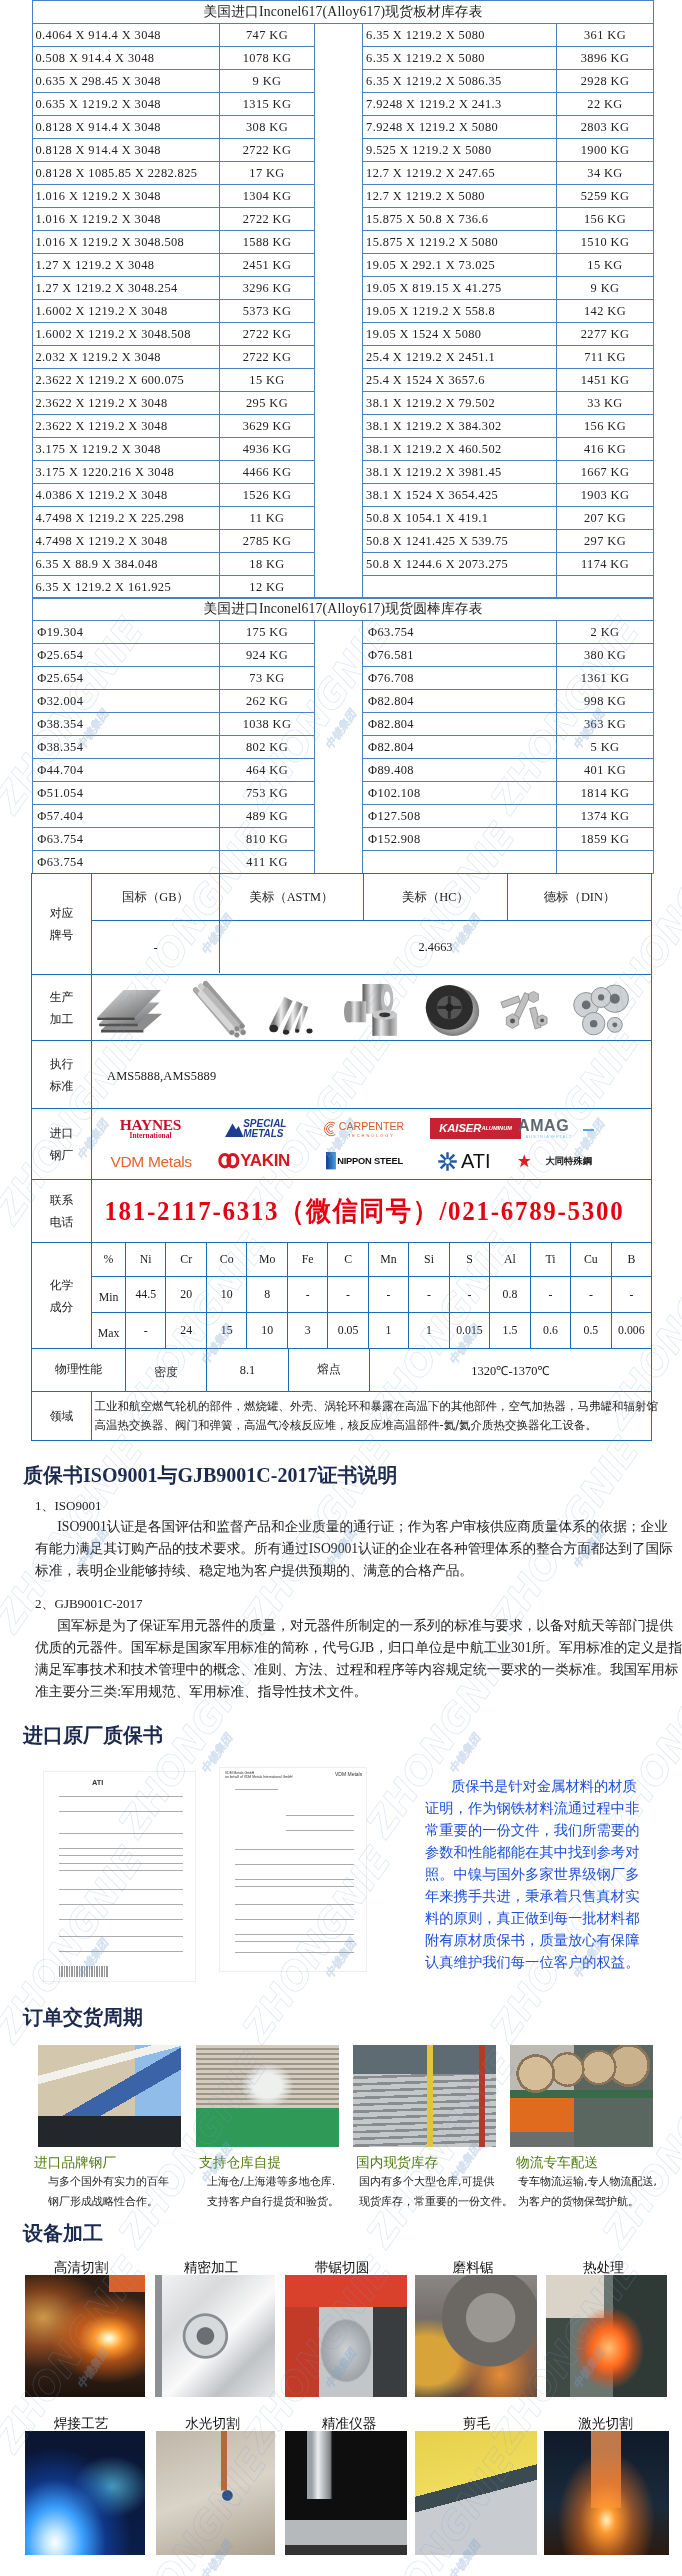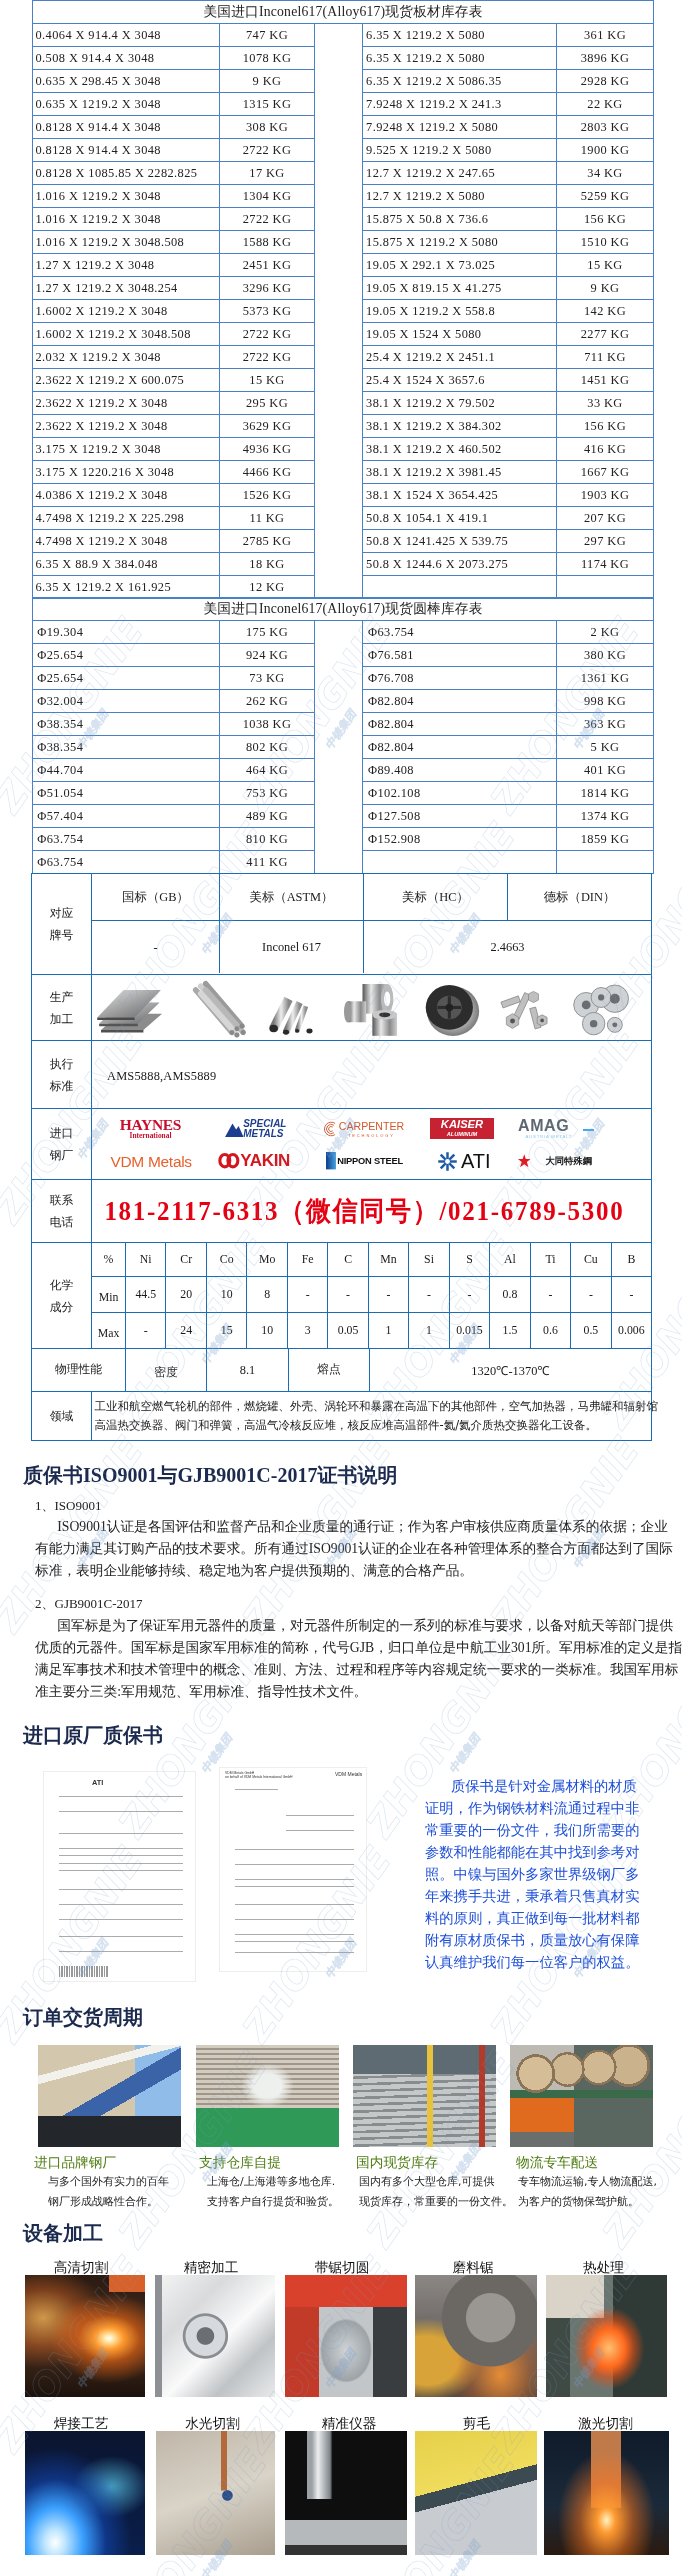--- a/index.html
+++ b/index.html
@@ -333,21 +333,20 @@
     </div>
     <div class="sbody">
       <div class="subrow" style="height:47px">
         <div class="cell" style="width:128px">国标（GB）</div>
         <div class="cell" style="width:144px">美标（ASTM）</div>
         <div class="cell" style="width:144px">美标（HC）</div>
         <div class="cell last" style="flex:1">德标（DIN）</div>
       </div>
       <div class="subrow last" style="height:52px">
         <div class="cell" style="width:128px">-</div>
-        <div class="cell" style="width:144px">Inconel 617</div>
         <div class="cell last" style="flex:1">2.4663</div>
       </div>
     </div>
   </div>
 
   <div class="srow" style="height:66px">
     <div class="slabel">
       <span>生产</span>
       <span>加工</span>
     </div>
@@ -505,21 +504,21 @@
                 <path d="M18 4 A11 11 0 1 0 18 22"></path>
                 <path d="M16 7 A7.5 7.5 0 1 0 16 19"></path>
                 <path d="M14 10 A4 4 0 1 0 14 16"></path>
               </g>
             </svg>
         <span style="display:flex;flex-direction:column;margin-left:1.2px;color:#d2572b;font-family:'Liberation Sans',sans-serif">
           <span style="font-size:10.6px;line-height:11.2px">CARPENTER</span>
           <span style="font-size:4px;letter-spacing:1.9px;text-align:center">TECHNOLOGY</span>
         </span>
       </div>
-      <div class="logo" style="left:338px;top:8.7px;width:64px;height:21px;background:#c62232;flex-direction:column">
+      <div class="logo" style="left:338px;top:8.7px;width:91px;height:21px;background:#c62232;flex-direction:row">
         <span style="font:italic bold 11.2px/11.2px 'Liberation Sans',sans-serif;color:#fff">KAISER</span>
         <span style="font:italic bold 5.6px/6.2px 'Liberation Sans',sans-serif;color:#fff">ALUMINUM</span>
       </div>
       <div class="logo" style="left:426px;top:7.4px;width:78px;height:25px;flex-direction:column;align-items:flex-start">
         <span style="font:bold 16px/16px 'Liberation Sans',sans-serif;color:#5d6770;letter-spacing:0.6px">AMAG</span>
         <span style="position:absolute;left:65px;top:12.4px;width:11.2px;height:2.5px;background:#3fa9f5"></span>
         <span style="font:4.3px/6.2px 'Liberation Sans',sans-serif;color:#8fc7ef;letter-spacing:0.8px;margin-left:7.4px">AUSTRIA METALL</span>
       </div>
 
       <div class="logo" style="left:18.6px;top:42px;width:81px;height:21px">

